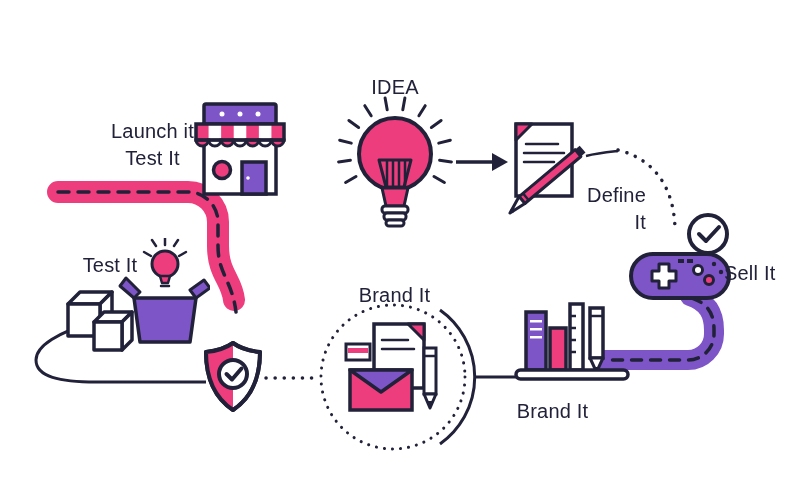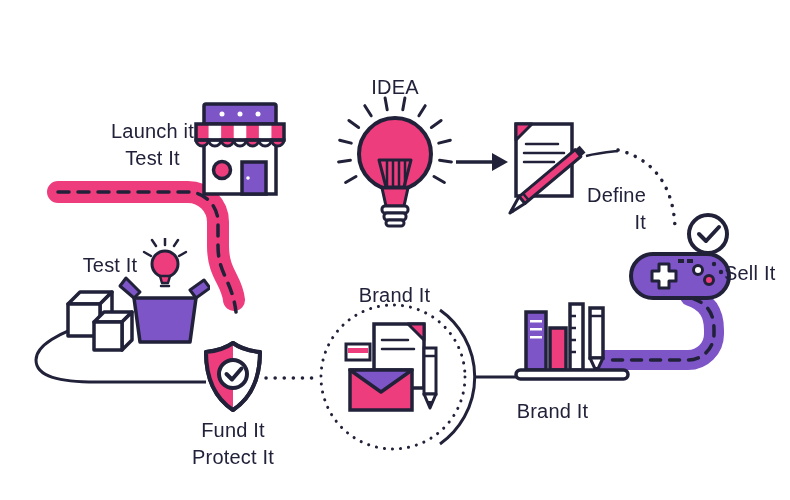--- a/index.html
+++ b/index.html
@@ -138,24 +138,20 @@
             <rect x="0" y="0" width="31" height="74"></rect>
           </clipPath>
         </defs>
       <path d="M31 3 C38 8 47 11 58 12 C58 34 52 56 31 70 C10 56 4 34 4 12 C15 11 24 8 31 3 Z" class="fw sk" stroke-width="4" stroke-linejoin="round"></path>
       <path d="M31 3 C38 8 47 11 58 12 C58 34 52 56 31 70 C10 56 4 34 4 12 C15 11 24 8 31 3 Z" class="fp" clip-path="url(#shl)"></path>
       <path d="M31 3 C38 8 47 11 58 12 C58 34 52 56 31 70 C10 56 4 34 4 12 C15 11 24 8 31 3 Z" class="fn sk" stroke-width="4" stroke-linejoin="round"></path>
       <circle cx="31" cy="34" r="14" class="fw sk" stroke-width="4"></circle>
       <path d="M24.5 34 l5.5 5.5 l9.5 -11" class="fn sk" stroke-width="4" stroke-linecap="round" stroke-linejoin="round"></path>
     </svg>
   </div>
-  <div class="label" style="left:188px;top:417px;width:90px">
-    <span>Fund It</span><br>
-    <span>Protect It</span>
-  </div>
 
   <div class="node" style="left:306px;top:290px;width:174px;height:174px">
     <svg viewBox="0 0 174 174" width="174" height="174">
       <circle cx="87" cy="87" r="72" class="fn sk" stroke-width="3" stroke-dasharray="0.1 8" stroke-linecap="round"></circle>
 
       <rect x="68" y="34" width="50" height="64" class="fw sk" stroke-width="3.5"></rect>
       <polygon points="118,34 118,50 102,34" class="fp sk" stroke-width="3" stroke-linejoin="round"></polygon>
       <path d="M76 50 h26 M76 59 h32" class="sk fn" stroke-width="2.5" stroke-linecap="round"></path>
 
       <rect x="40" y="54" width="24" height="16" class="fw sk" stroke-width="3"></rect>

